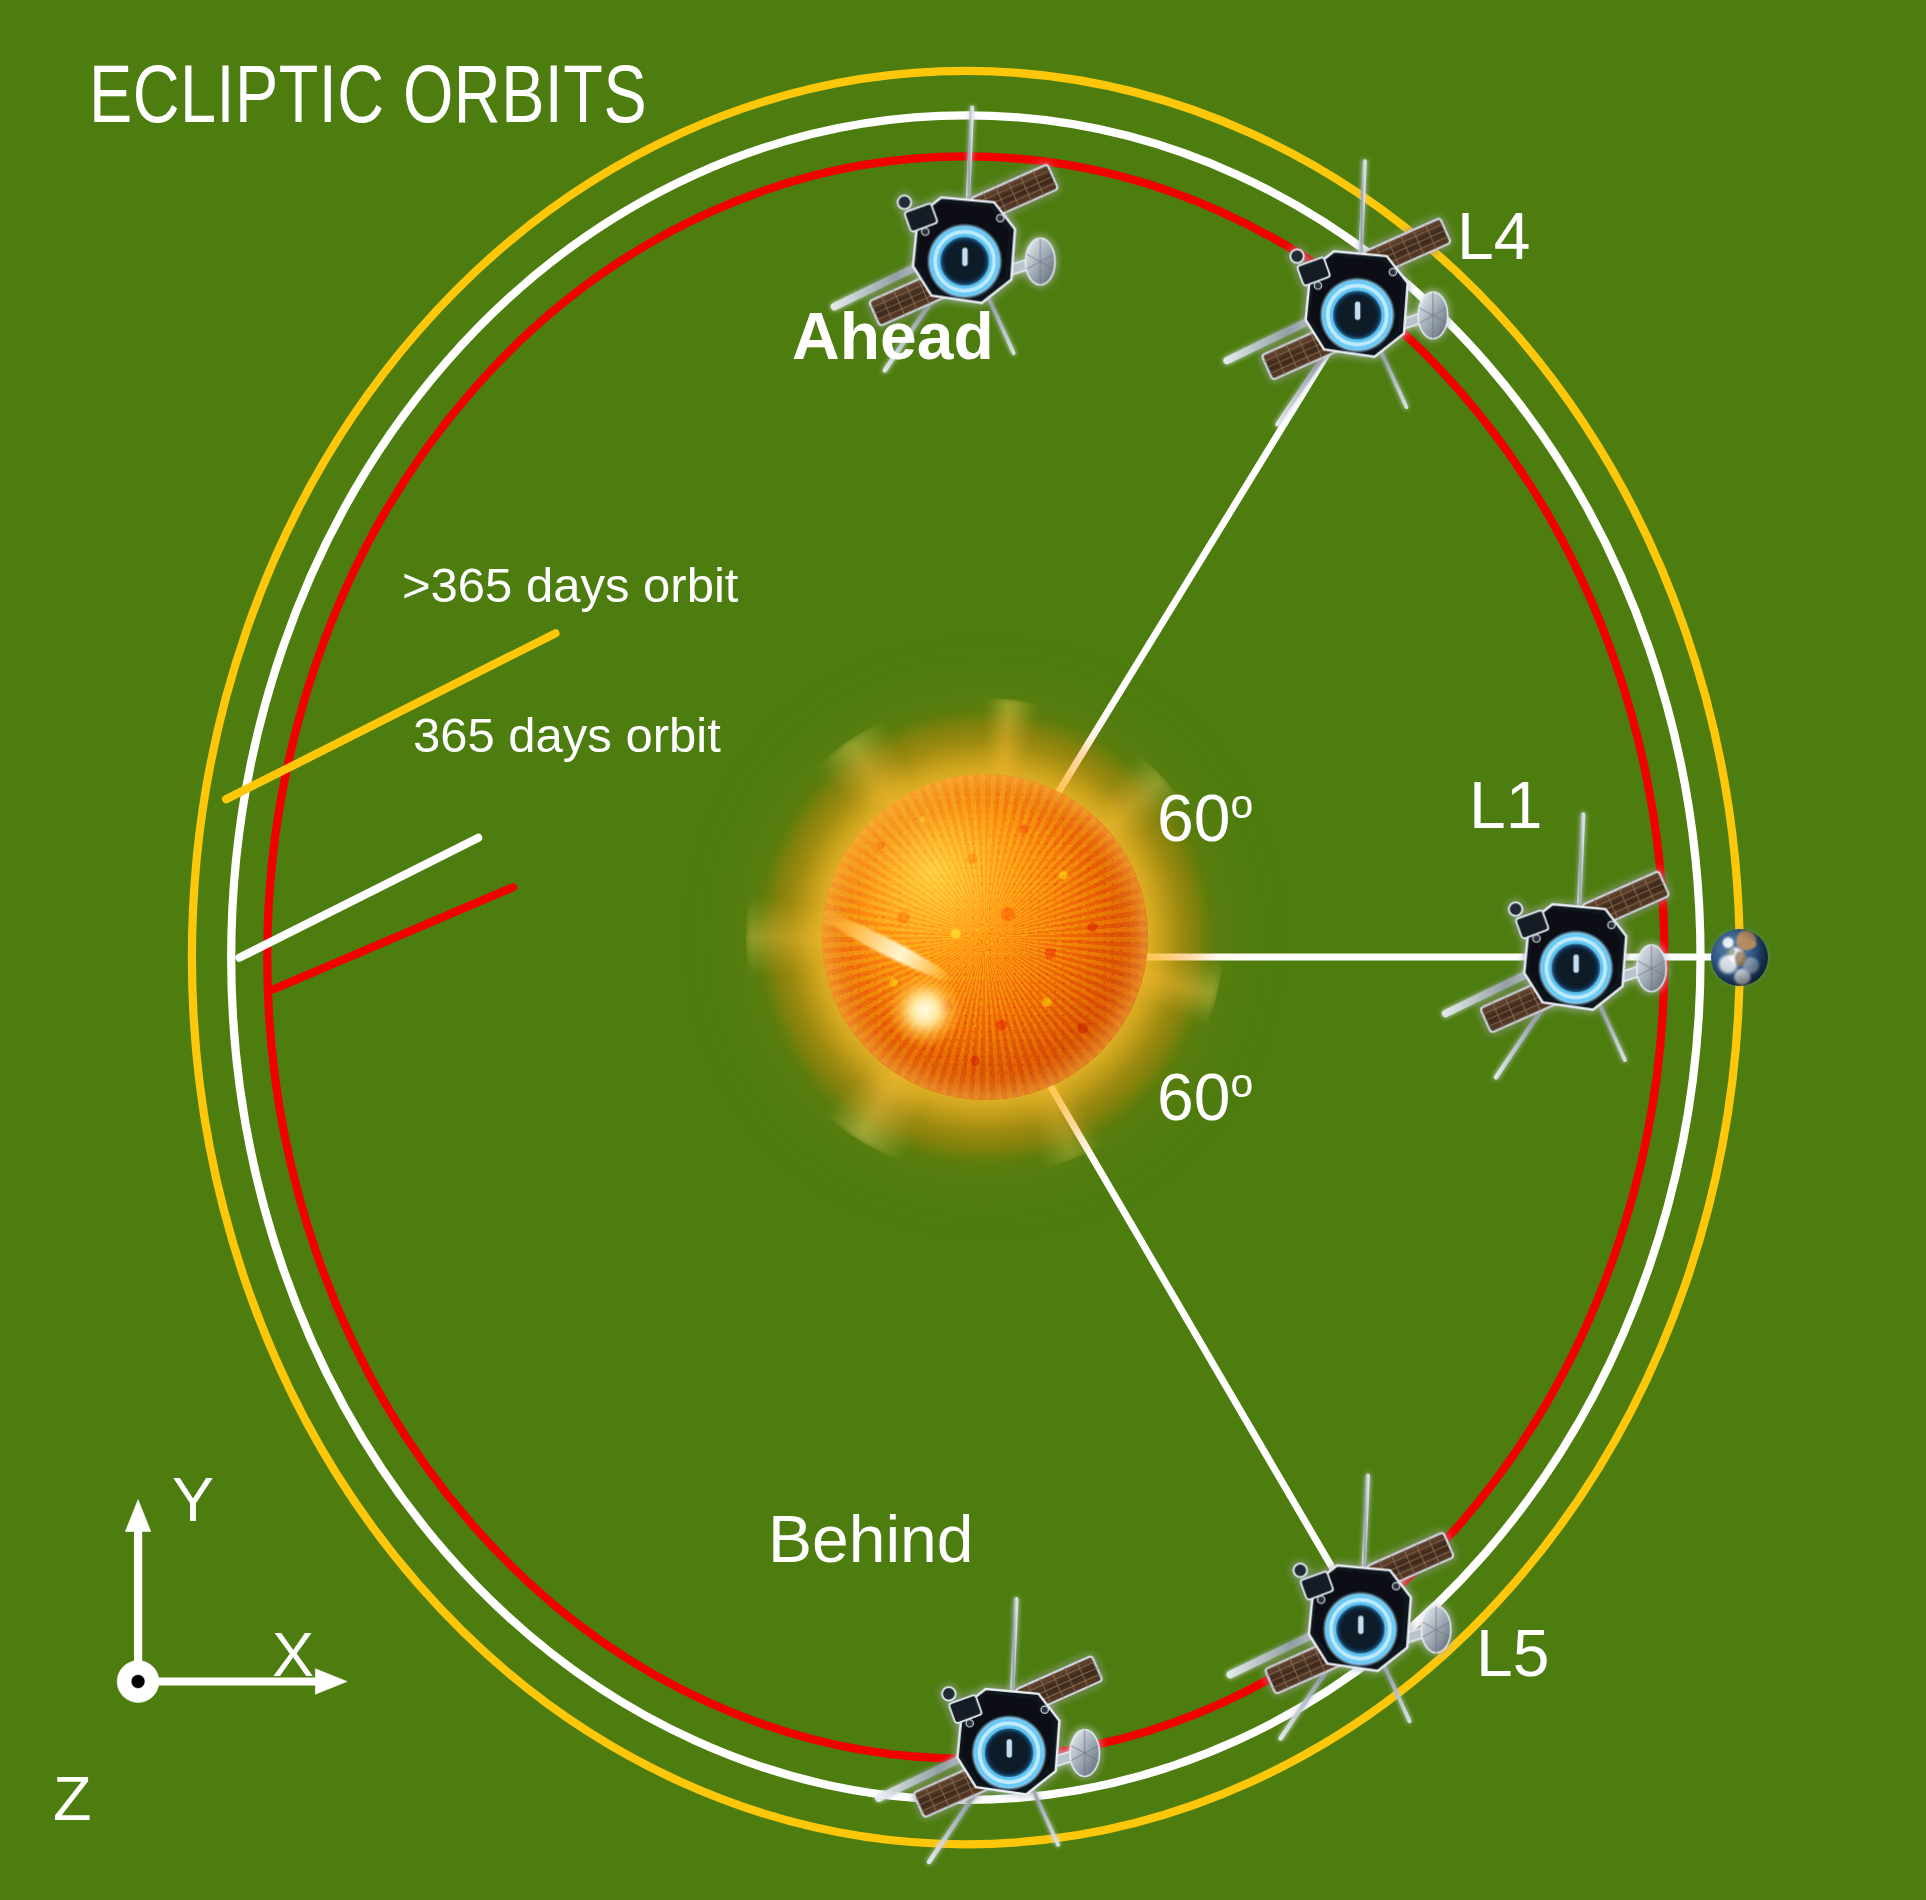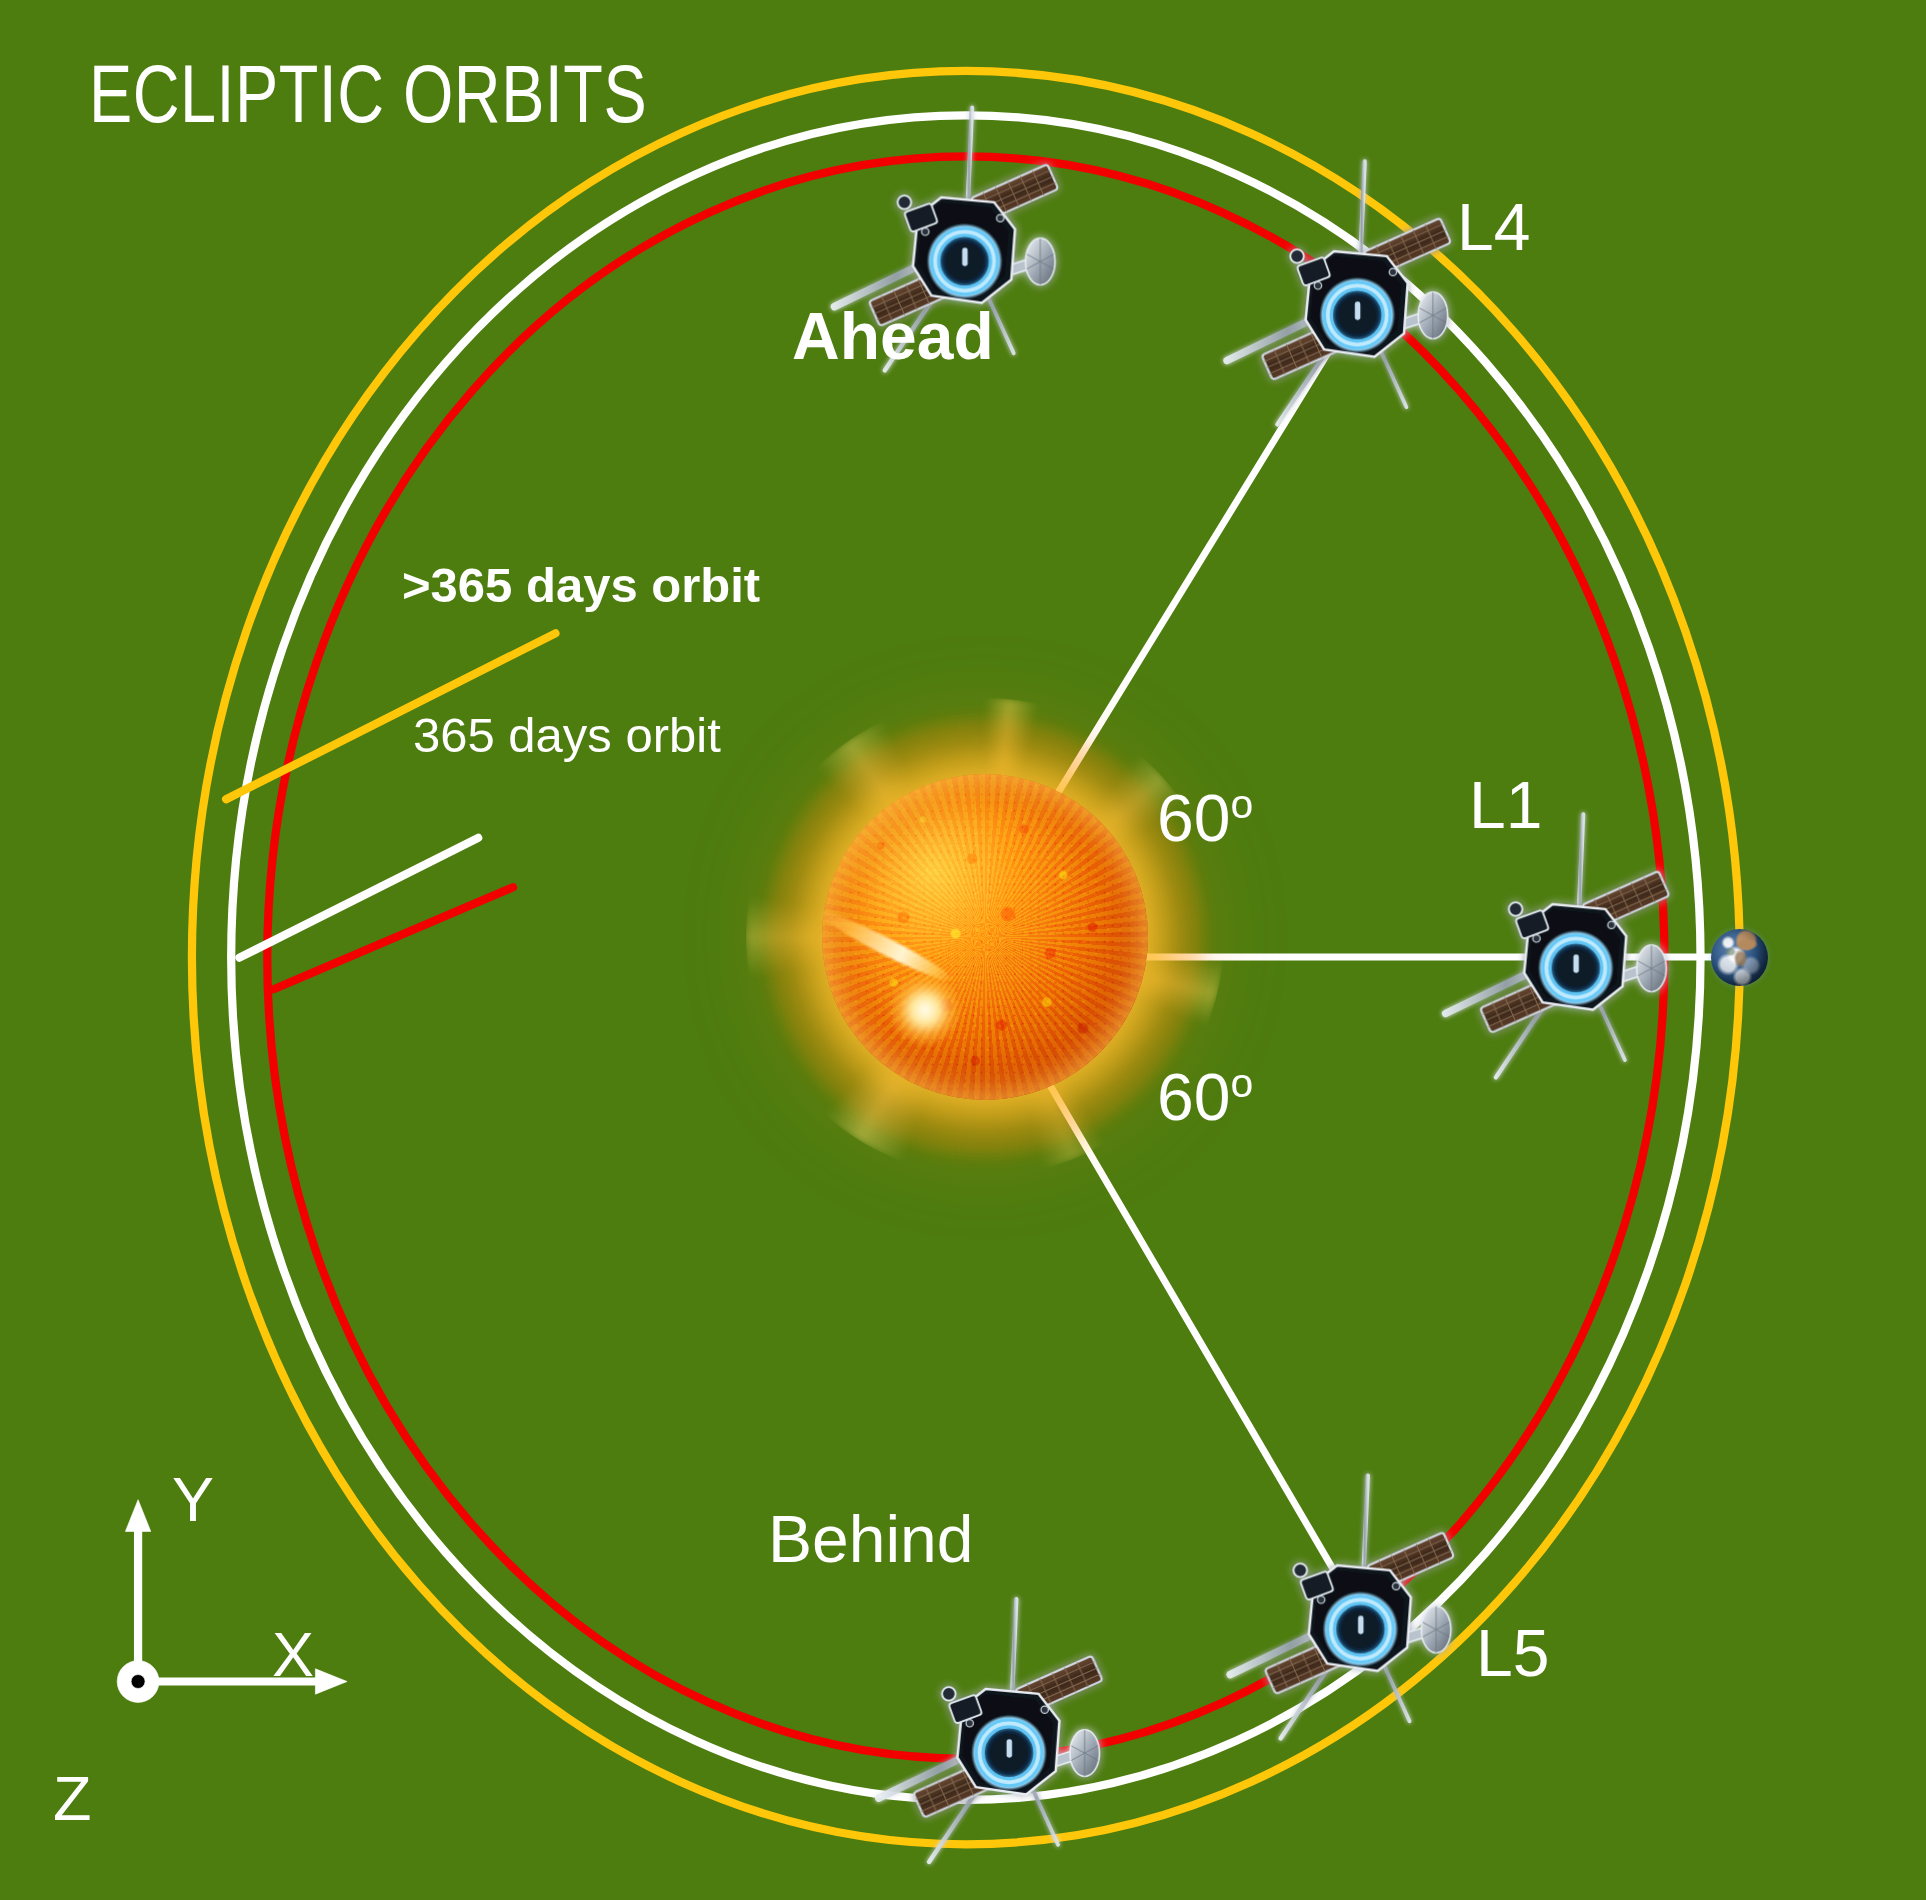--- a/index.html
+++ b/index.html
@@ -8,26 +8,26 @@
        font-family:"Liberation Sans","DejaVu Sans",sans-serif;}
   #stage{position:relative;width:1926px;height:1900px;background:#4d7c0f;overflow:hidden;}
   svg.layer{position:absolute;left:0;top:0;width:1926px;height:1900px;}
 
   .lbl{position:absolute;color:#fff;white-space:nowrap;line-height:1;
        font-family:"Liberation Sans","DejaVu Sans",sans-serif;}
   #title{left:89px;top:54px;font-size:81px;letter-spacing:0.6px;
          transform:scaleX(.80);transform-origin:left top;font-weight:400;}
   #lab-ahead{left:792px;top:303px;font-size:66px;font-weight:bold;}
   #lab-behind{left:768px;top:1506px;font-size:66px;}
-  #lab-l4{left:1457px;top:194px;font-size:66px;}
+  #lab-l4{left:1457px;top:203px;font-size:66px;}
   #lab-l1{left:1469px;top:772px;font-size:66px;}
   #lab-l5{left:1476px;top:1620px;font-size:66px;}
   #ang-top{left:1157px;top:785px;font-size:66px;}
   #ang-bot{left:1157px;top:1064px;font-size:66px;}
-  #leg1{left:402px;top:561px;font-size:49px;font-weight:bold;}
+  #leg1{left:402px;top:561px;font-size:49px;}
   #leg2{left:413px;top:711px;font-size:49px;}
   #leg3{left:355px;top:847px;font-size:49px;}
   #ax-y{left:172px;top:1468px;font-size:63px;}
   #ax-x{left:272px;top:1623px;font-size:63px;}
   #ax-z{left:53px;top:1767px;font-size:63px;}
   .sup{font-size:.62em;vertical-align:super;line-height:0;}
 
   
   #sun{position:absolute;left:822px;top:774px;width:326px;height:326px;}
   #sun .corona{position:absolute;inset:-57px;border-radius:50%;

